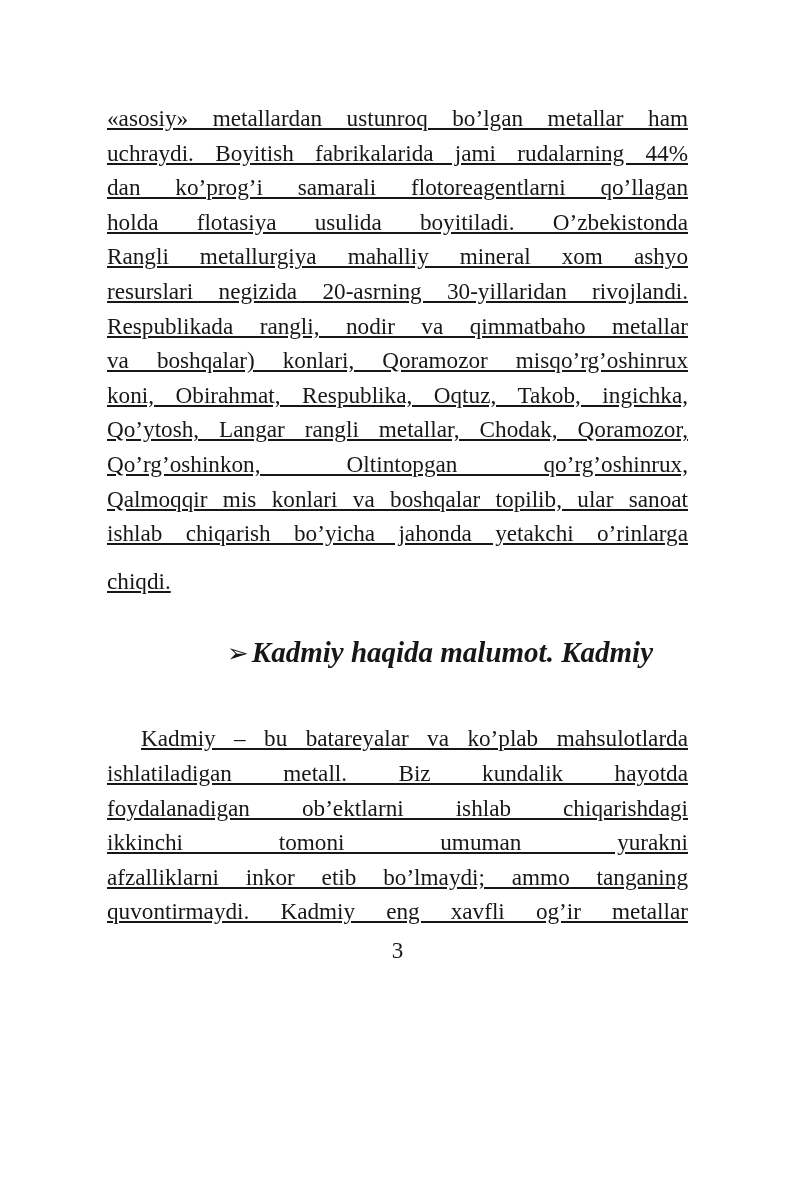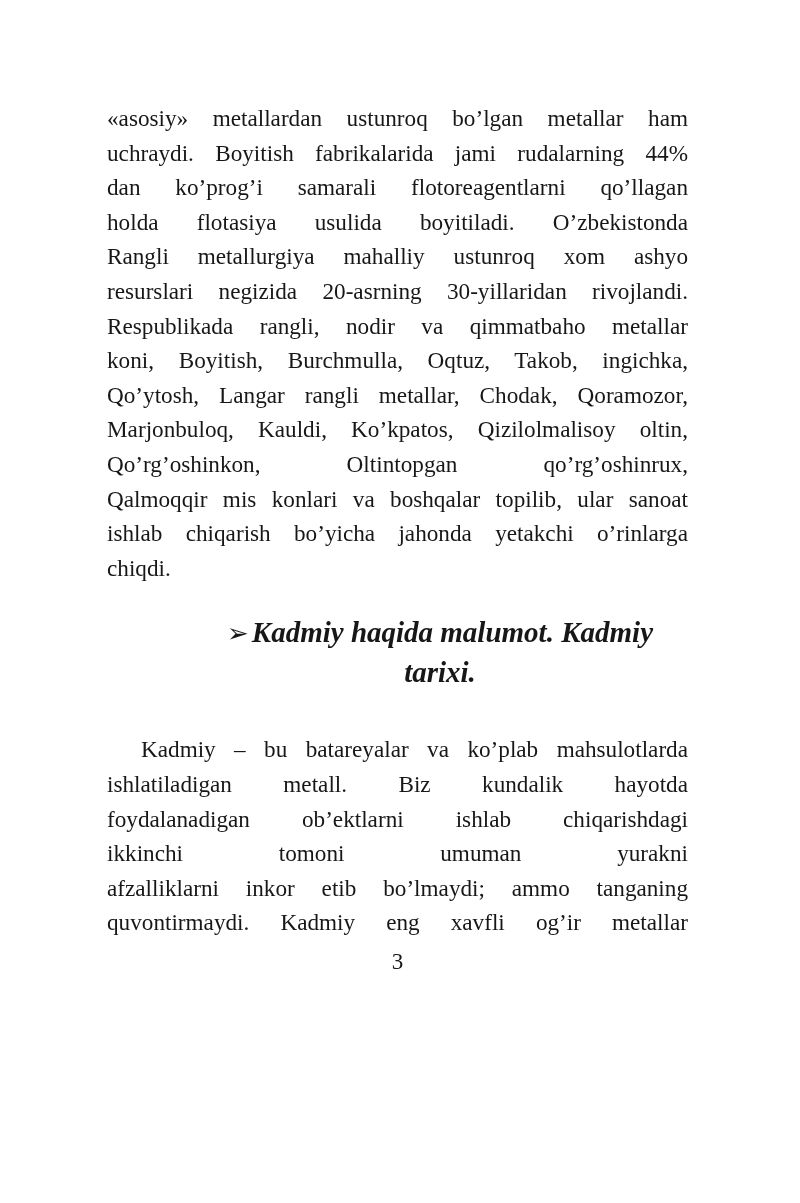--- a/index.html
+++ b/index.html
@@ -21,34 +21,36 @@
   }
   .para {
     margin: 0;
   }
   .line {
     font-size: 23.2px;
     line-height: 34.6px;
     text-align: justify;
     text-align-last: justify;
     word-spacing: 0.5px;
+    text-decoration: underline;
   }
   .line.lastline {
     text-align-last: left;
+    margin-top: 13px;
   }
   .line.indent {
     padding-left: 34px;
     margin-top: 41px;
   }
   .heading {
     margin: 28px 0 11px 85px;
     font-size: 29px;
     font-weight: bold;
     font-style: italic;
-    line-height: 38px;
+    line-height: 53px;
     text-align: center;
   }
   .hline {
     white-space: nowrap;
   }
   .bullet {
     font-style: normal;
     font-weight: normal;
     font-size: 26px;
     margin-right: 3px;
@@ -64,35 +66,34 @@
 <body>
 
 <div class="page">
   <div class="content">
 
     <div class="para">
       <div class="line">«asosiy» metallardan ustunroq bo’lgan metallar ham</div>
       <div class="line">uchraydi. Boyitish fabrikalarida jami rudalarning 44%</div>
       <div class="line">dan ko’prog’i samarali flotoreagentlarni qo’llagan</div>
       <div class="line">holda flotasiya usulida boyitiladi. O’zbekistonda</div>
-      <div class="line">Rangli metallurgiya mahalliy ustunroq xom ashyo</div>
+      <div class="line">Rangli metallurgiya mahalliy mineral xom ashyo</div>
       <div class="line">resurslari negizida 20-asrning 30-yillaridan rivojlandi.</div>
       <div class="line">Respublikada rangli, nodir va qimmatbaho metallar</div>
-      <div class="line">koni, Boyitish, Burchmulla, Oqtuz, Takob, ingichka,</div>
+      <div class="line">va boshqalar) konlari, Qoramozor misqo’rg’oshinrux</div>
+      <div class="line">koni, Obirahmat, Respublika, Oqtuz, Takob, ingichka,</div>
       <div class="line">Qo’ytosh, Langar rangli metallar, Chodak, Qoramozor,</div>
-      <div class="line">Marjonbuloq, Kauldi, Ko’kpatos, Qizilolmalisoy oltin,</div>
       <div class="line">Qo’rg’oshinkon, Oltintopgan qo’rg’oshinrux,</div>
       <div class="line">Qalmoqqir mis konlari va boshqalar topilib, ular sanoat</div>
       <div class="line">ishlab chiqarish bo’yicha jahonda yetakchi o’rinlarga</div>
       <div class="line lastline">chiqdi.</div>
     </div>
 
     <div class="heading">
       <div class="hline"><span class="bullet">➢</span><span>Kadmiy haqida malumot. Kadmiy</span></div>
-      <div class="hline">tarixi.</div>
     </div>
 
     <div class="para">
       <div class="line indent">Kadmiy – bu batareyalar va ko’plab mahsulotlarda</div>
       <div class="line">ishlatiladigan metall. Biz kundalik hayotda</div>
       <div class="line">foydalanadigan ob’ektlarni ishlab chiqarishdagi</div>
       <div class="line">ikkinchi tomoni umuman yurakni</div>
       <div class="line">afzalliklarni inkor etib bo’lmaydi; ammo tanganing</div>
       <div class="line">quvontirmaydi. Kadmiy eng xavfli og’ir metallar</div>
     </div>

